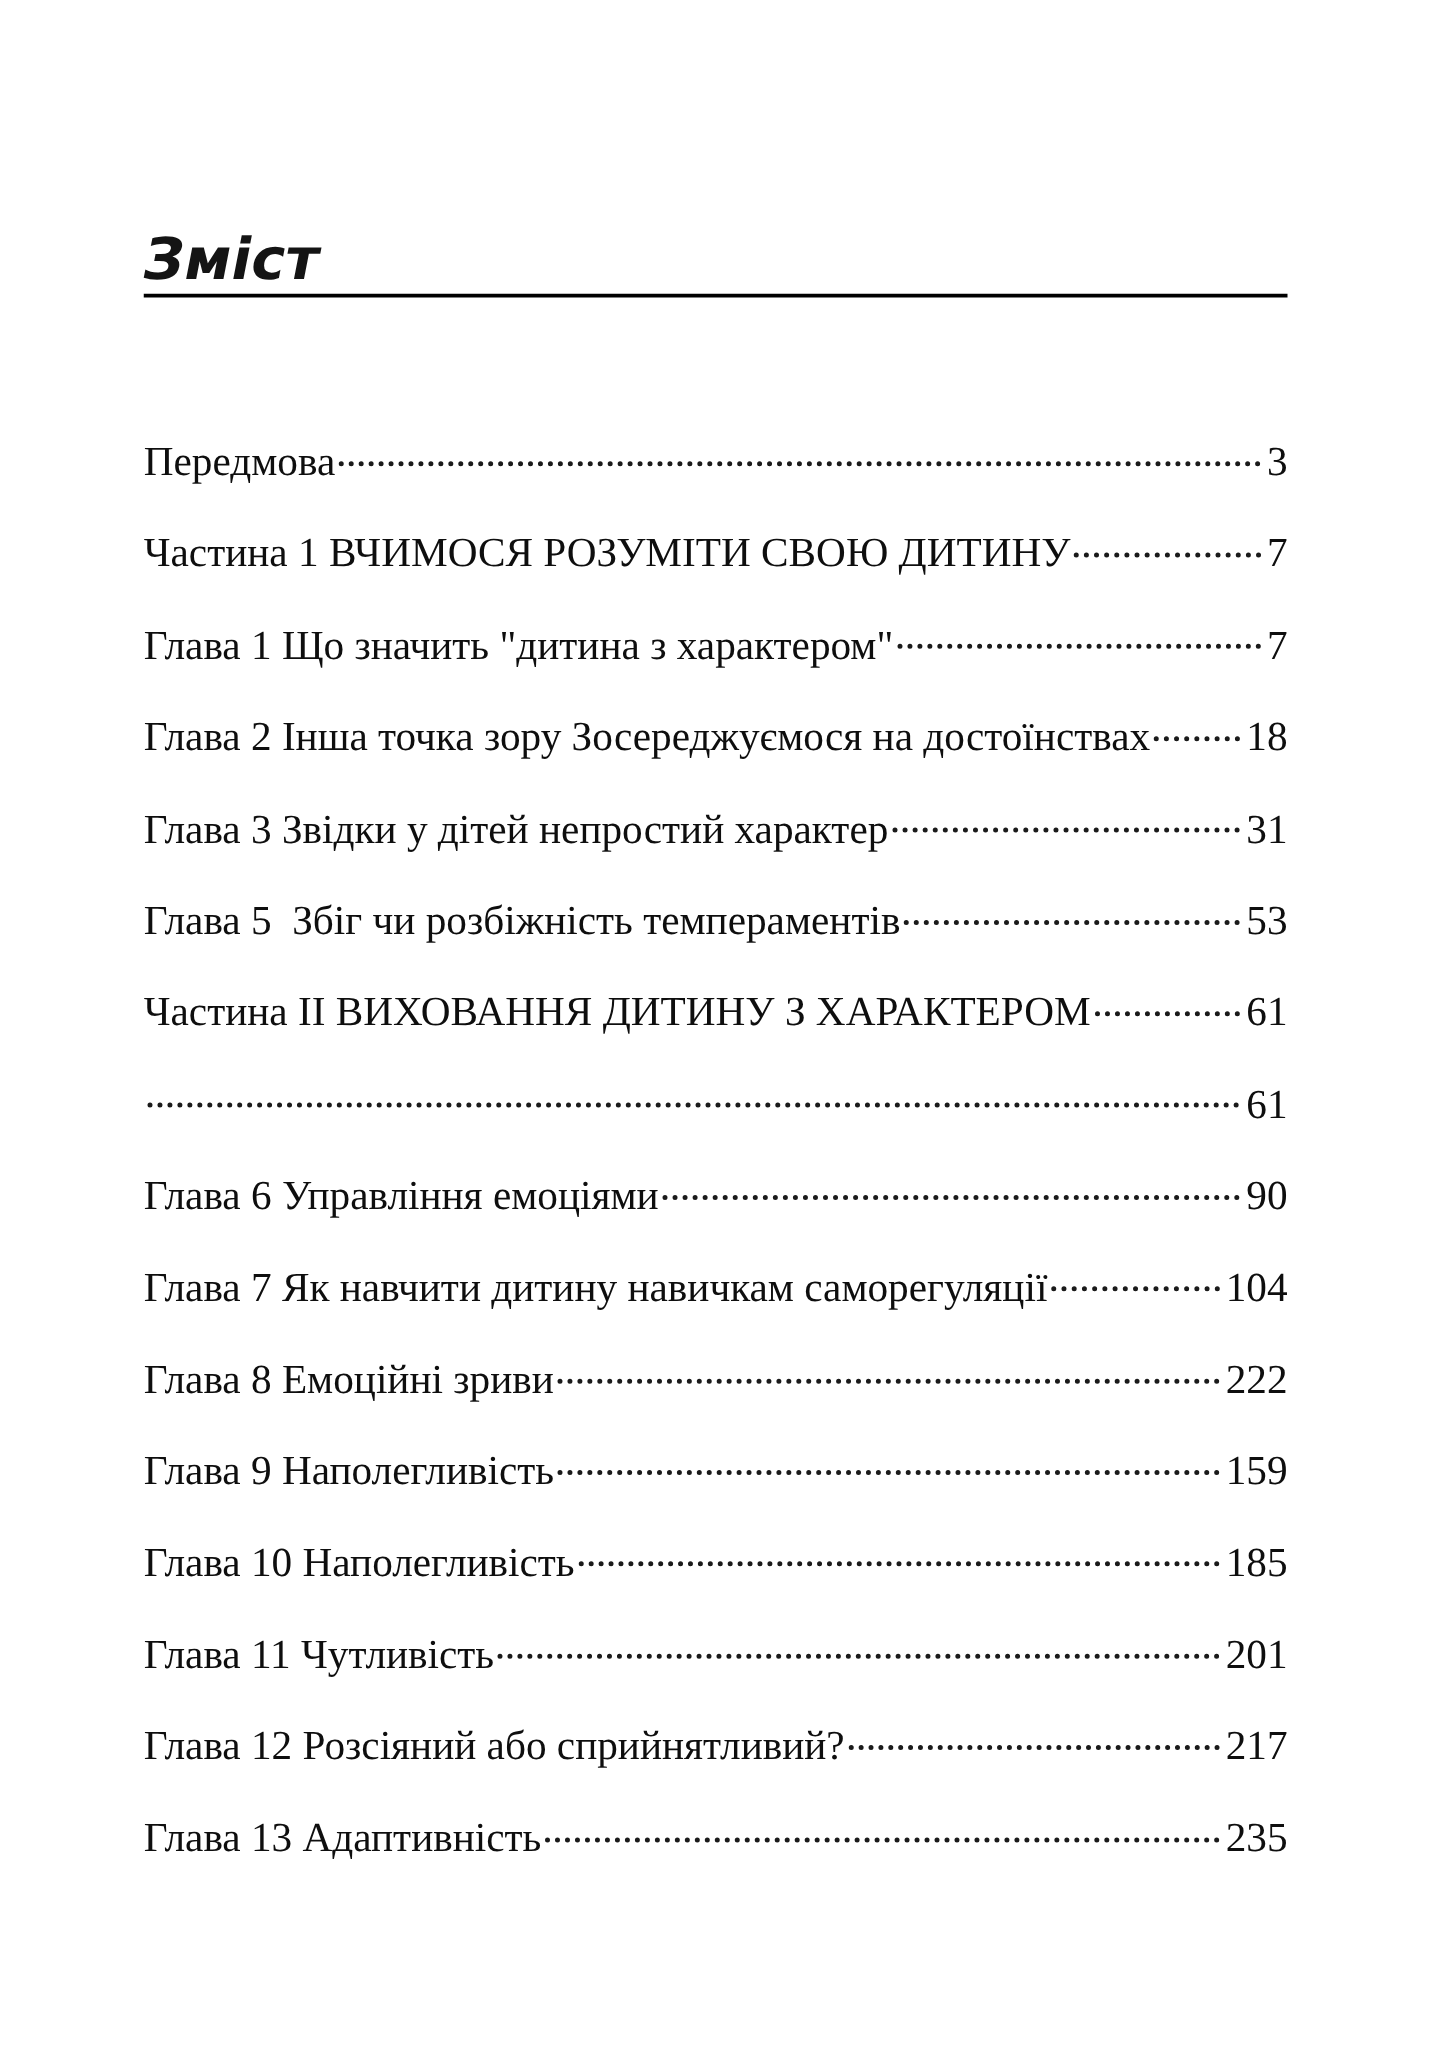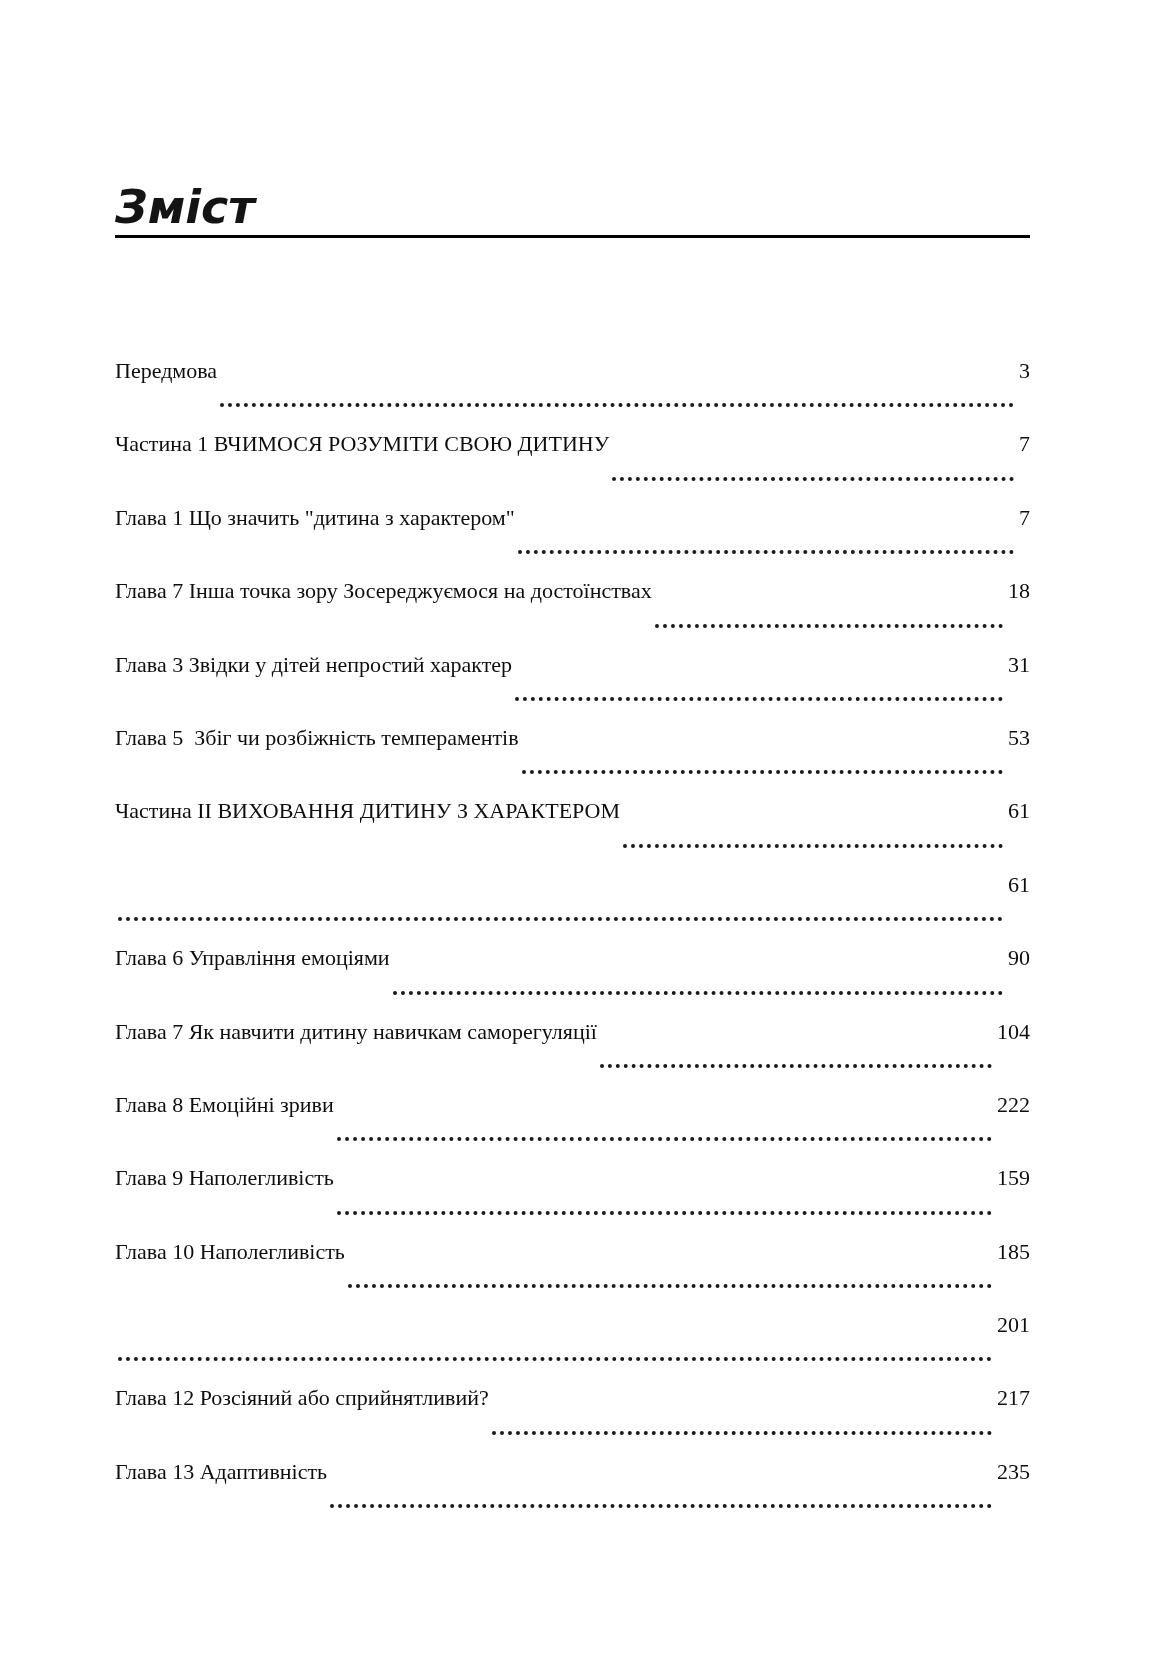--- a/index.html
+++ b/index.html
@@ -32,24 +32,24 @@
   .rule {
     margin-top: 5px;
     height: 3px;
     background: #000000;
   }
   .toc {
     margin-top: 96px;
   }
   .toc-row {
     display: flex;
-    align-items: flex-end;
+    align-items: center;
     height: 73.4px;
     line-height: 73.4px;
-    font-size: 22px;
+    font-size: 33px;
     color: #0e0e0e;
   }
   .toc-label {
     white-space: pre;
   }
   .toc-dots {
     flex: 1;
     min-width: 20px;
     border-bottom: 4px dotted #1a1a1a;
     margin: 0 5px 0 3px;
@@ -77,21 +77,21 @@
     <span class="toc-page">7</span>
   </div>
 
   <div class="toc-row">
     <span class="toc-label">Глава 1 Що значить "дитина з характером"</span>
     <span class="toc-dots"></span>
     <span class="toc-page">7</span>
   </div>
 
   <div class="toc-row">
-    <span class="toc-label">Глава 7 Інша точка зору Зосереджуємося на достоїнствах</span>
+    <span class="toc-label">Глава 2 Інша точка зору Зосереджуємося на достоїнствах</span>
     <span class="toc-dots"></span>
     <span class="toc-page">18</span>
   </div>
 
   <div class="toc-row">
     <span class="toc-label">Глава 3 Звідки у дітей непростий характер</span>
     <span class="toc-dots"></span>
     <span class="toc-page">31</span>
   </div>
 
@@ -136,20 +136,21 @@
     <span class="toc-page">159</span>
   </div>
 
   <div class="toc-row">
     <span class="toc-label">Глава 10 Наполегливість</span>
     <span class="toc-dots"></span>
     <span class="toc-page">185</span>
   </div>
 
   <div class="toc-row">
+    <span class="toc-label">Глава 11 Чутливість</span>
     <span class="toc-dots"></span>
     <span class="toc-page">201</span>
   </div>
 
   <div class="toc-row">
     <span class="toc-label">Глава 12 Розсіяний або сприйнятливий?</span>
     <span class="toc-dots"></span>
     <span class="toc-page">217</span>
   </div>
 

